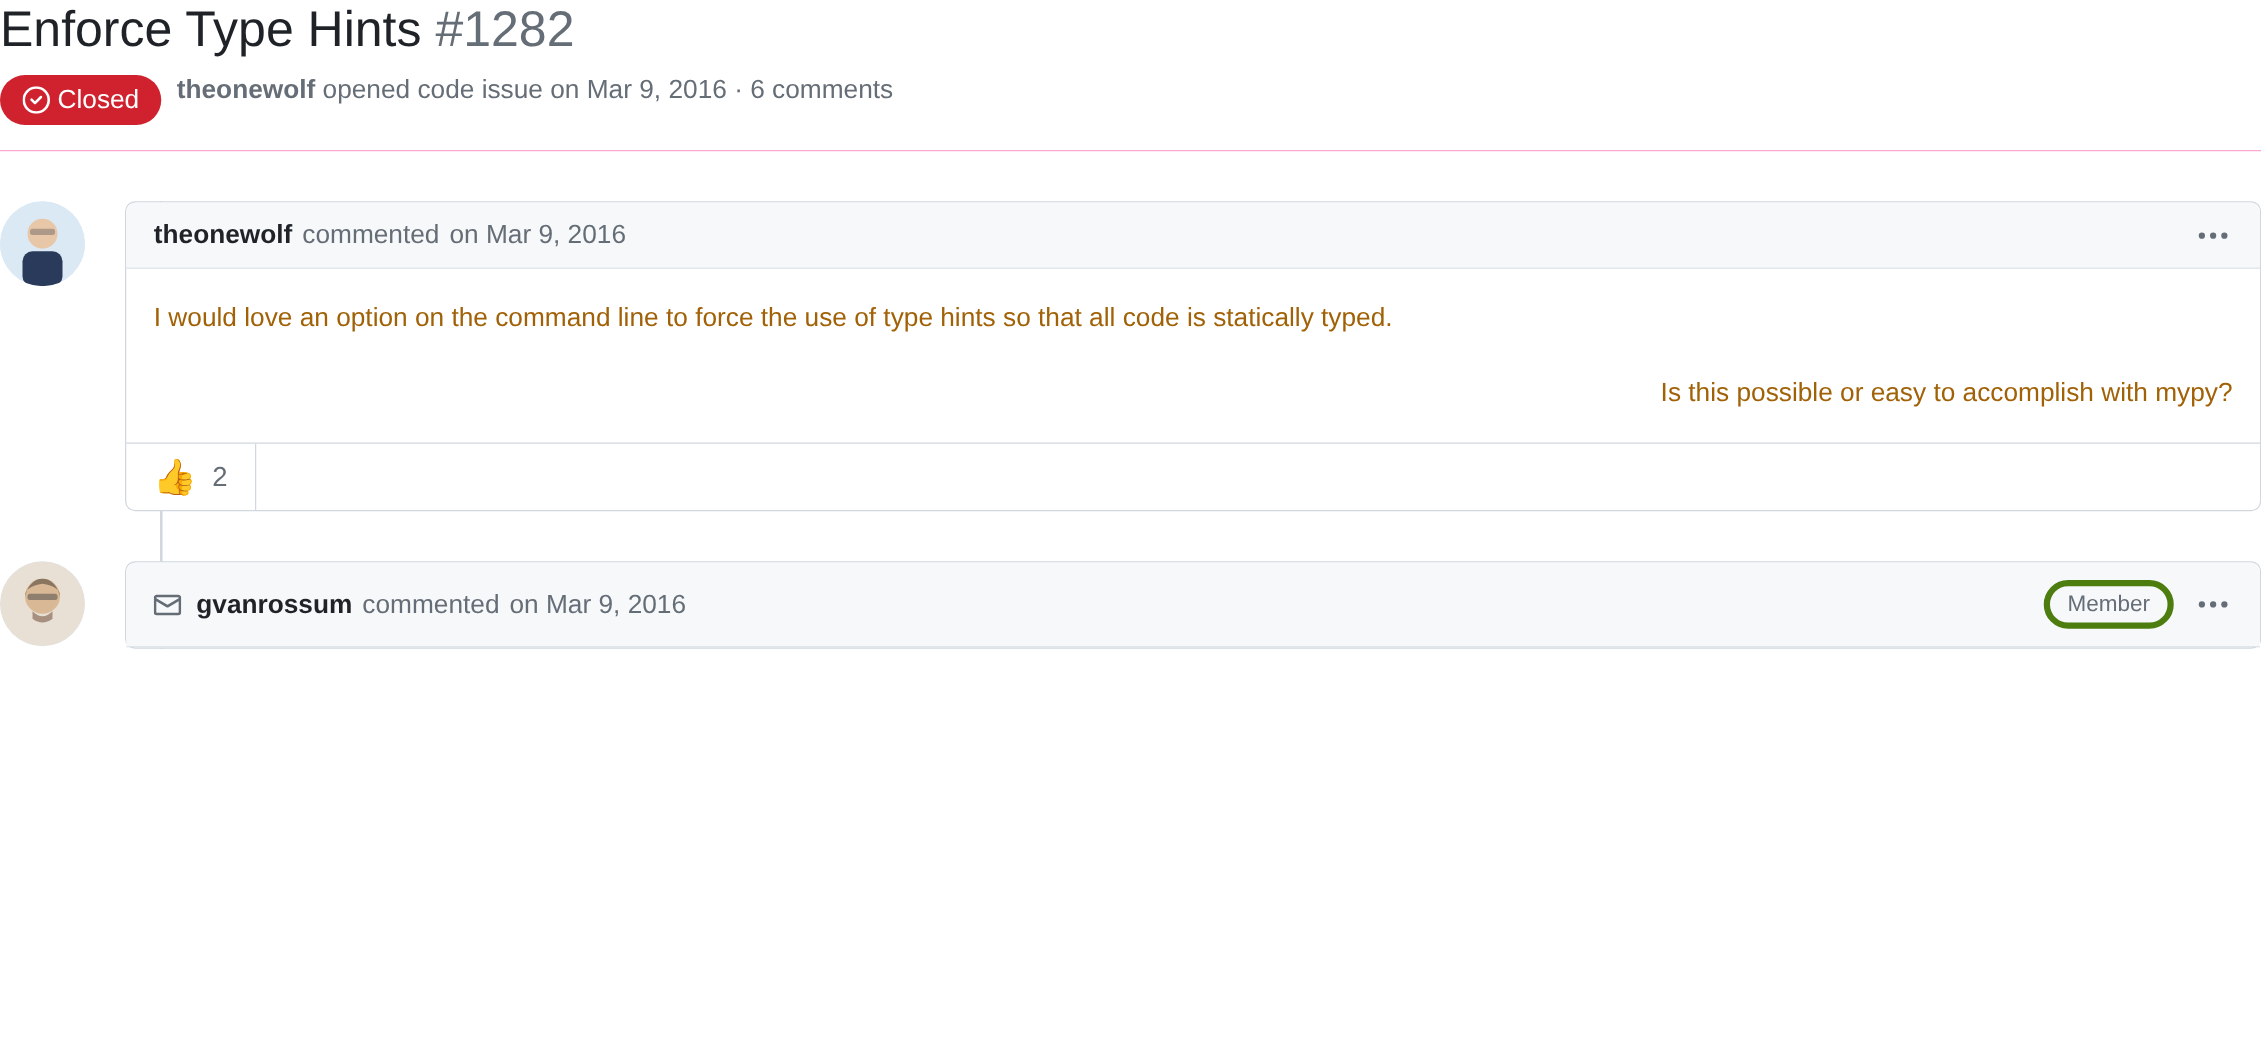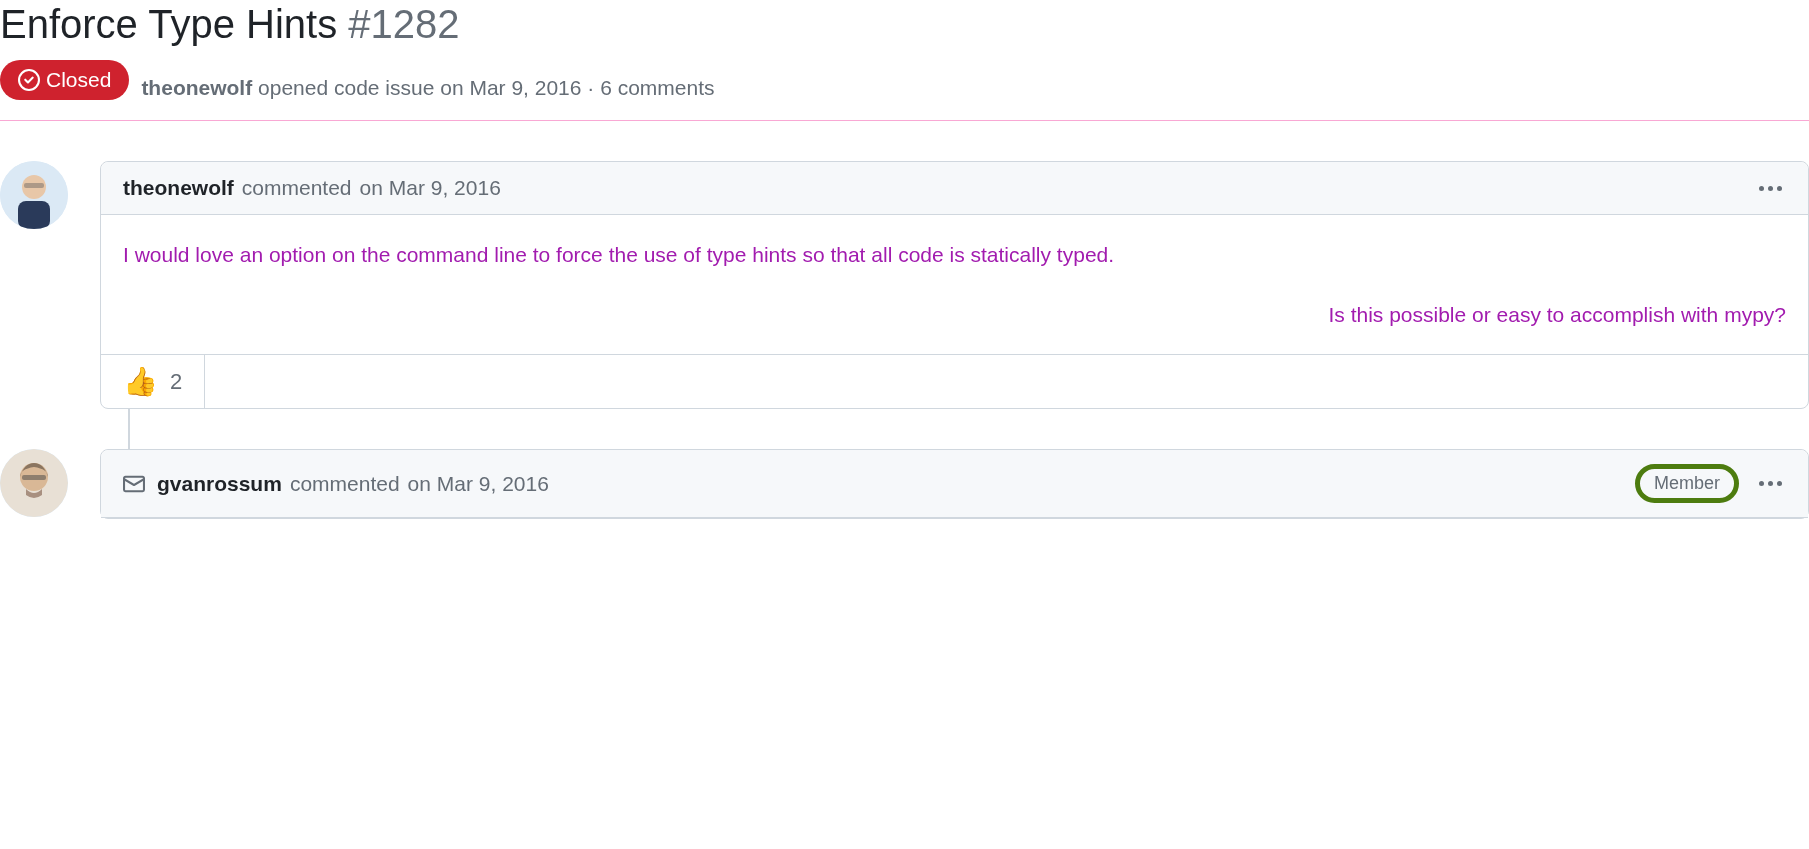--- a/index.html
+++ b/index.html
@@ -19,21 +19,21 @@
   }
   .issue-title {
     font-size: 40px;
     font-weight: 400;
     margin: 0 0 12px 0;
     line-height: 1.2;
   }
   .issue-number { color: #656d76; font-weight: 300; }
   .issue-meta {
     display: flex;
-    align-items: flex-end;
+    align-items: flex-start;
     gap: 12px;
     font-size: 21px;
   }
   .status-badge {
     display: inline-flex;
     align-items: center;
     gap: 6px;
     background: #cf222e;
     color: #ffffff;
     padding: 8px 18px;
@@ -103,21 +103,21 @@
     cursor: pointer;
     padding: 4px;
   }
   .kebab span {
     width: 5px; height: 5px; border-radius: 50%; background: #656d76;
   }
   .comment-body {
     padding: 24px 22px;
     font-size: 21px;
     line-height: 1.5;
-    color: #a21caf;
+    color: #a16207;
   }
   .comment-body p { margin: 0 0 28px 0; }
   .comment-body p:last-child { margin-bottom: 0; text-align: right; }
   .reactions {
     border-top: 1px solid #d0d7de;
     display: flex;
   }
   .reaction-btn {
     display: flex;
     align-items: center;

